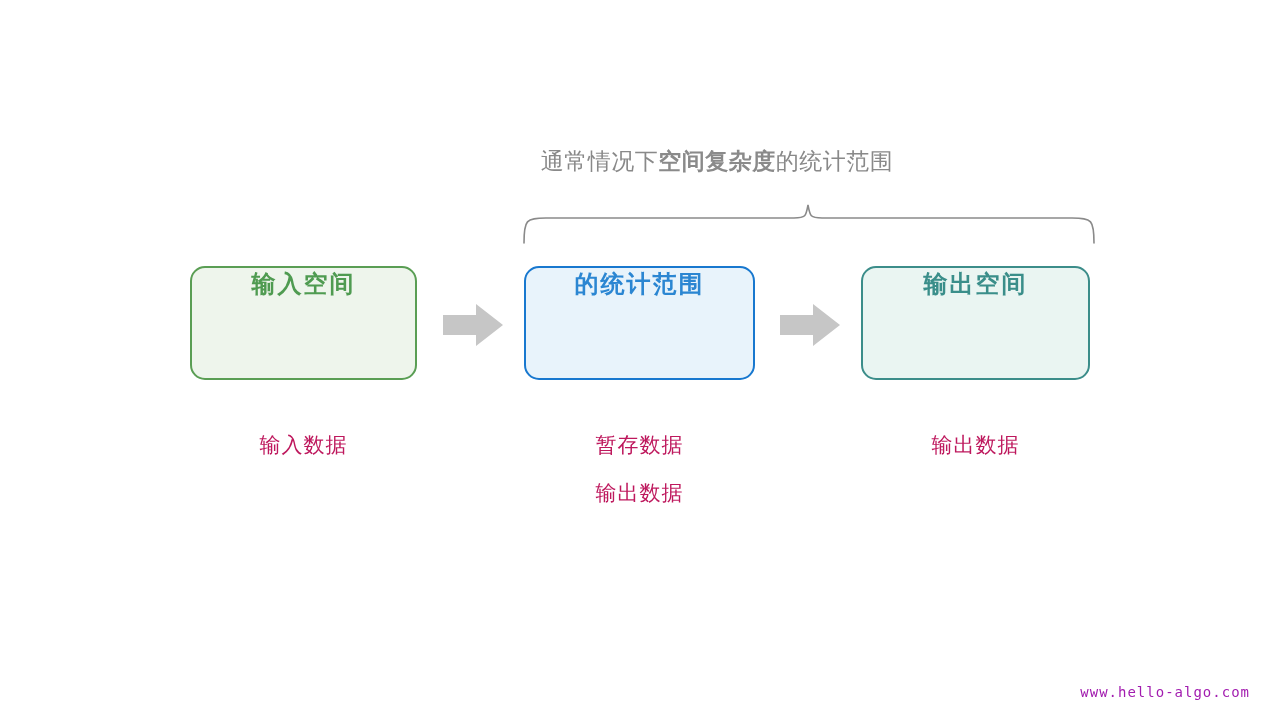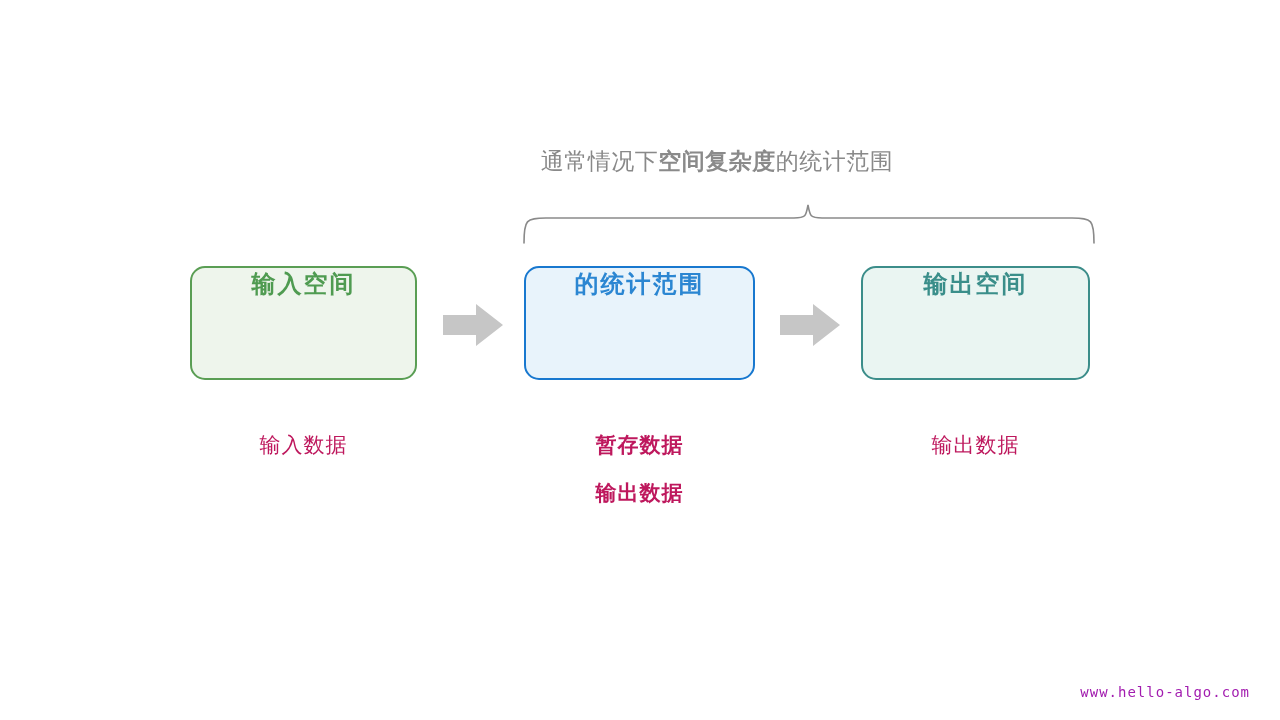--- a/index.html
+++ b/index.html
@@ -109,21 +109,21 @@
   .labels {
     position: absolute;
     top: 421px;
     font-size: 21px;
     color: #be185d;
     letter-spacing: 1px;
     text-align: center;
     line-height: 48px;
   }
   .labels-input  { left: 190px; width: 227px; }
-  .labels-temp   { left: 524px; width: 231px; font-weight: bold; }
+  .labels-temp   { left: 524px; width: 231px; }
   .labels-output { left: 861px; width: 229px; }
   .labels div { white-space: nowrap; }
 
   
   .watermark {
     position: absolute;
     right: 30px;
     bottom: 20px;
     font-family: "DejaVu Sans Mono", "Liberation Mono", monospace;
     font-size: 14px;

